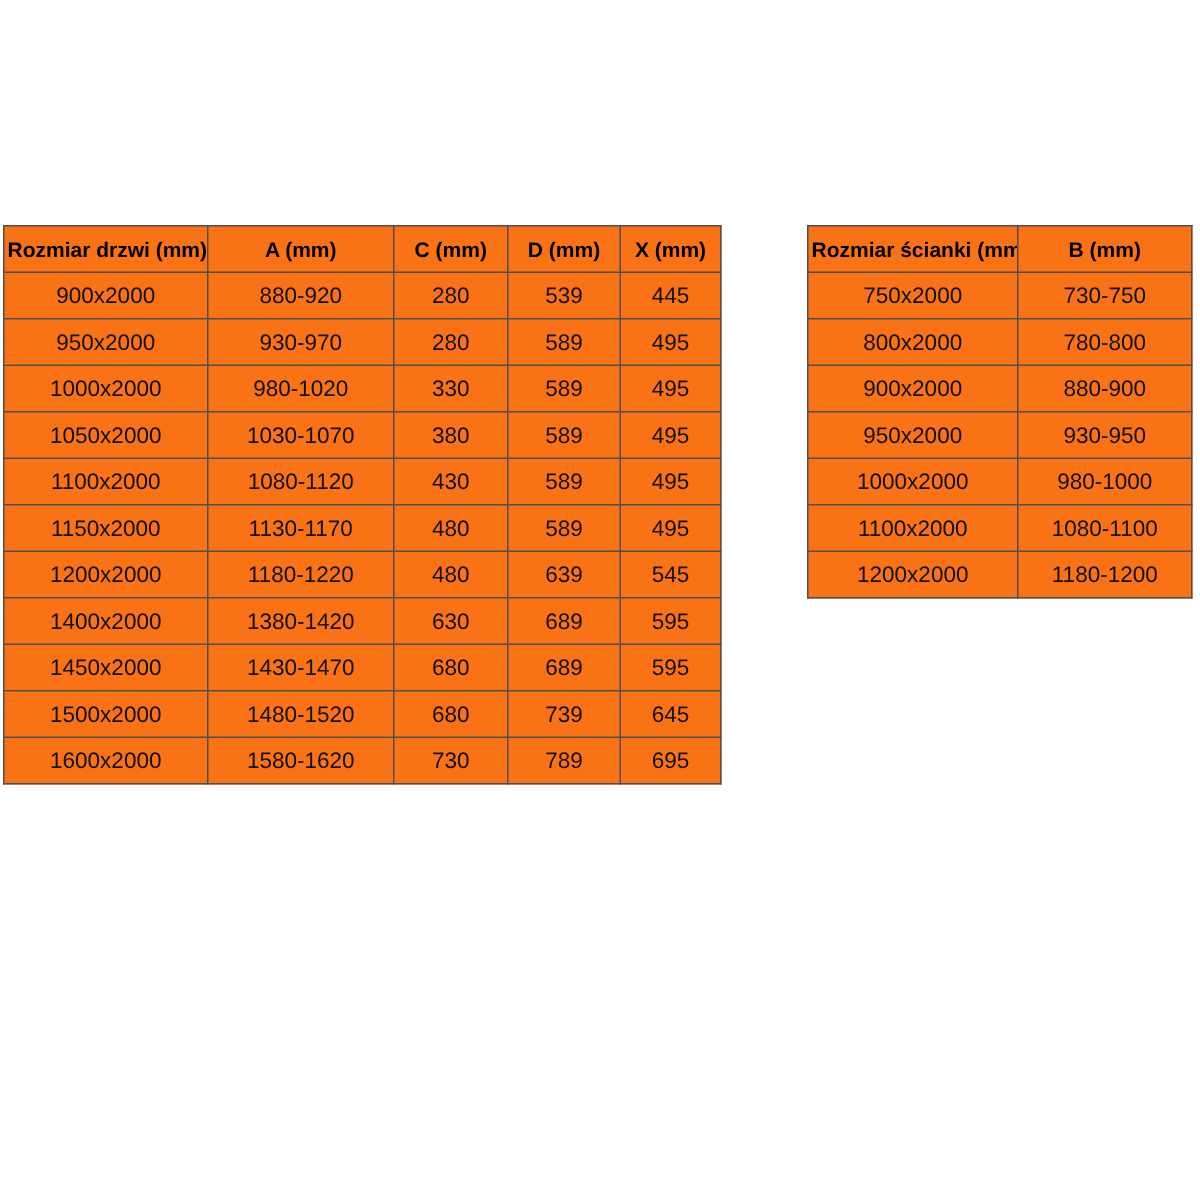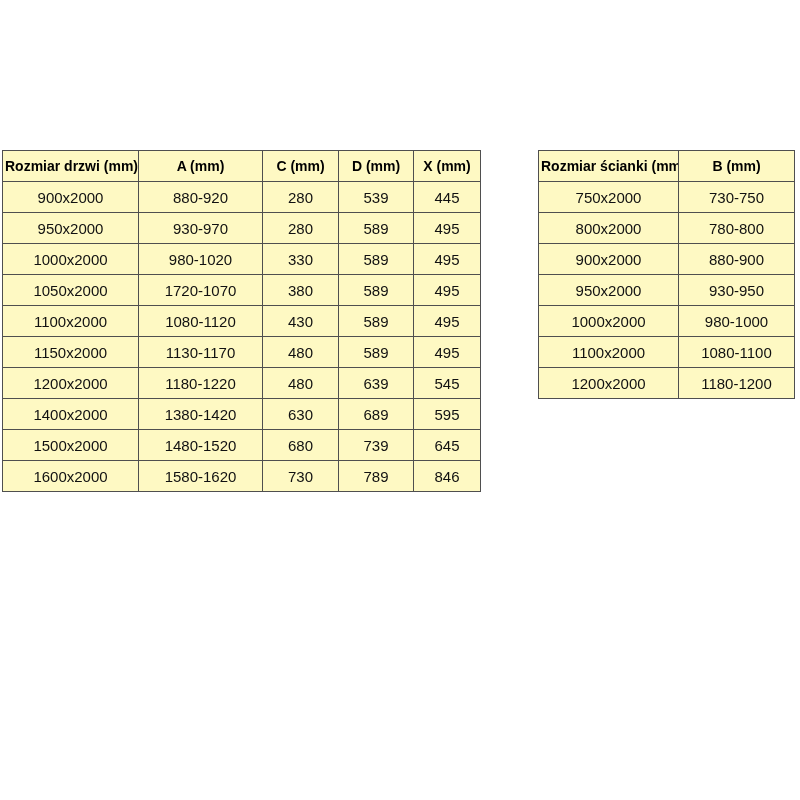--- a/index.html
+++ b/index.html
@@ -11,21 +11,21 @@
     width: 800px;
     height: 800px;
     position: relative;
     font-family: "Liberation Sans", sans-serif;
     color: #111111;
   }
   .dim-table {
     position: absolute;
     border-collapse: collapse;
     table-layout: fixed;
-    background: #fef9c3;
+    background: #f97316;
   }
   .dim-table th,
   .dim-table td {
     border: 1px solid #4f4f4f;
     height: 30px;
     padding: 0 2px;
     text-align: center;
     vertical-align: middle;
     white-space: nowrap;
     overflow: hidden;
@@ -87,21 +87,21 @@
       </tr>
       <tr>
         <td>1000x2000</td>
         <td>980-1020</td>
         <td>330</td>
         <td>589</td>
         <td>495</td>
       </tr>
       <tr>
         <td>1050x2000</td>
-        <td>1720-1070</td>
+        <td>1030-1070</td>
         <td>380</td>
         <td>589</td>
         <td>495</td>
       </tr>
       <tr>
         <td>1100x2000</td>
         <td>1080-1120</td>
         <td>430</td>
         <td>589</td>
         <td>495</td>
@@ -121,32 +121,39 @@
         <td>545</td>
       </tr>
       <tr>
         <td>1400x2000</td>
         <td>1380-1420</td>
         <td>630</td>
         <td>689</td>
         <td>595</td>
       </tr>
       <tr>
+        <td>1450x2000</td>
+        <td>1430-1470</td>
+        <td>680</td>
+        <td>689</td>
+        <td>595</td>
+      </tr>
+      <tr>
         <td>1500x2000</td>
         <td>1480-1520</td>
         <td>680</td>
         <td>739</td>
         <td>645</td>
       </tr>
       <tr>
         <td>1600x2000</td>
         <td>1580-1620</td>
         <td>730</td>
         <td>789</td>
-        <td>846</td>
+        <td>695</td>
       </tr>
     </tbody>
 </table>
 
 <table id="wall-table" class="dim-table">
   <colgroup>
       <col style="width: 140px;">
       <col style="width: 116px;">
     </colgroup>
   <thead>

